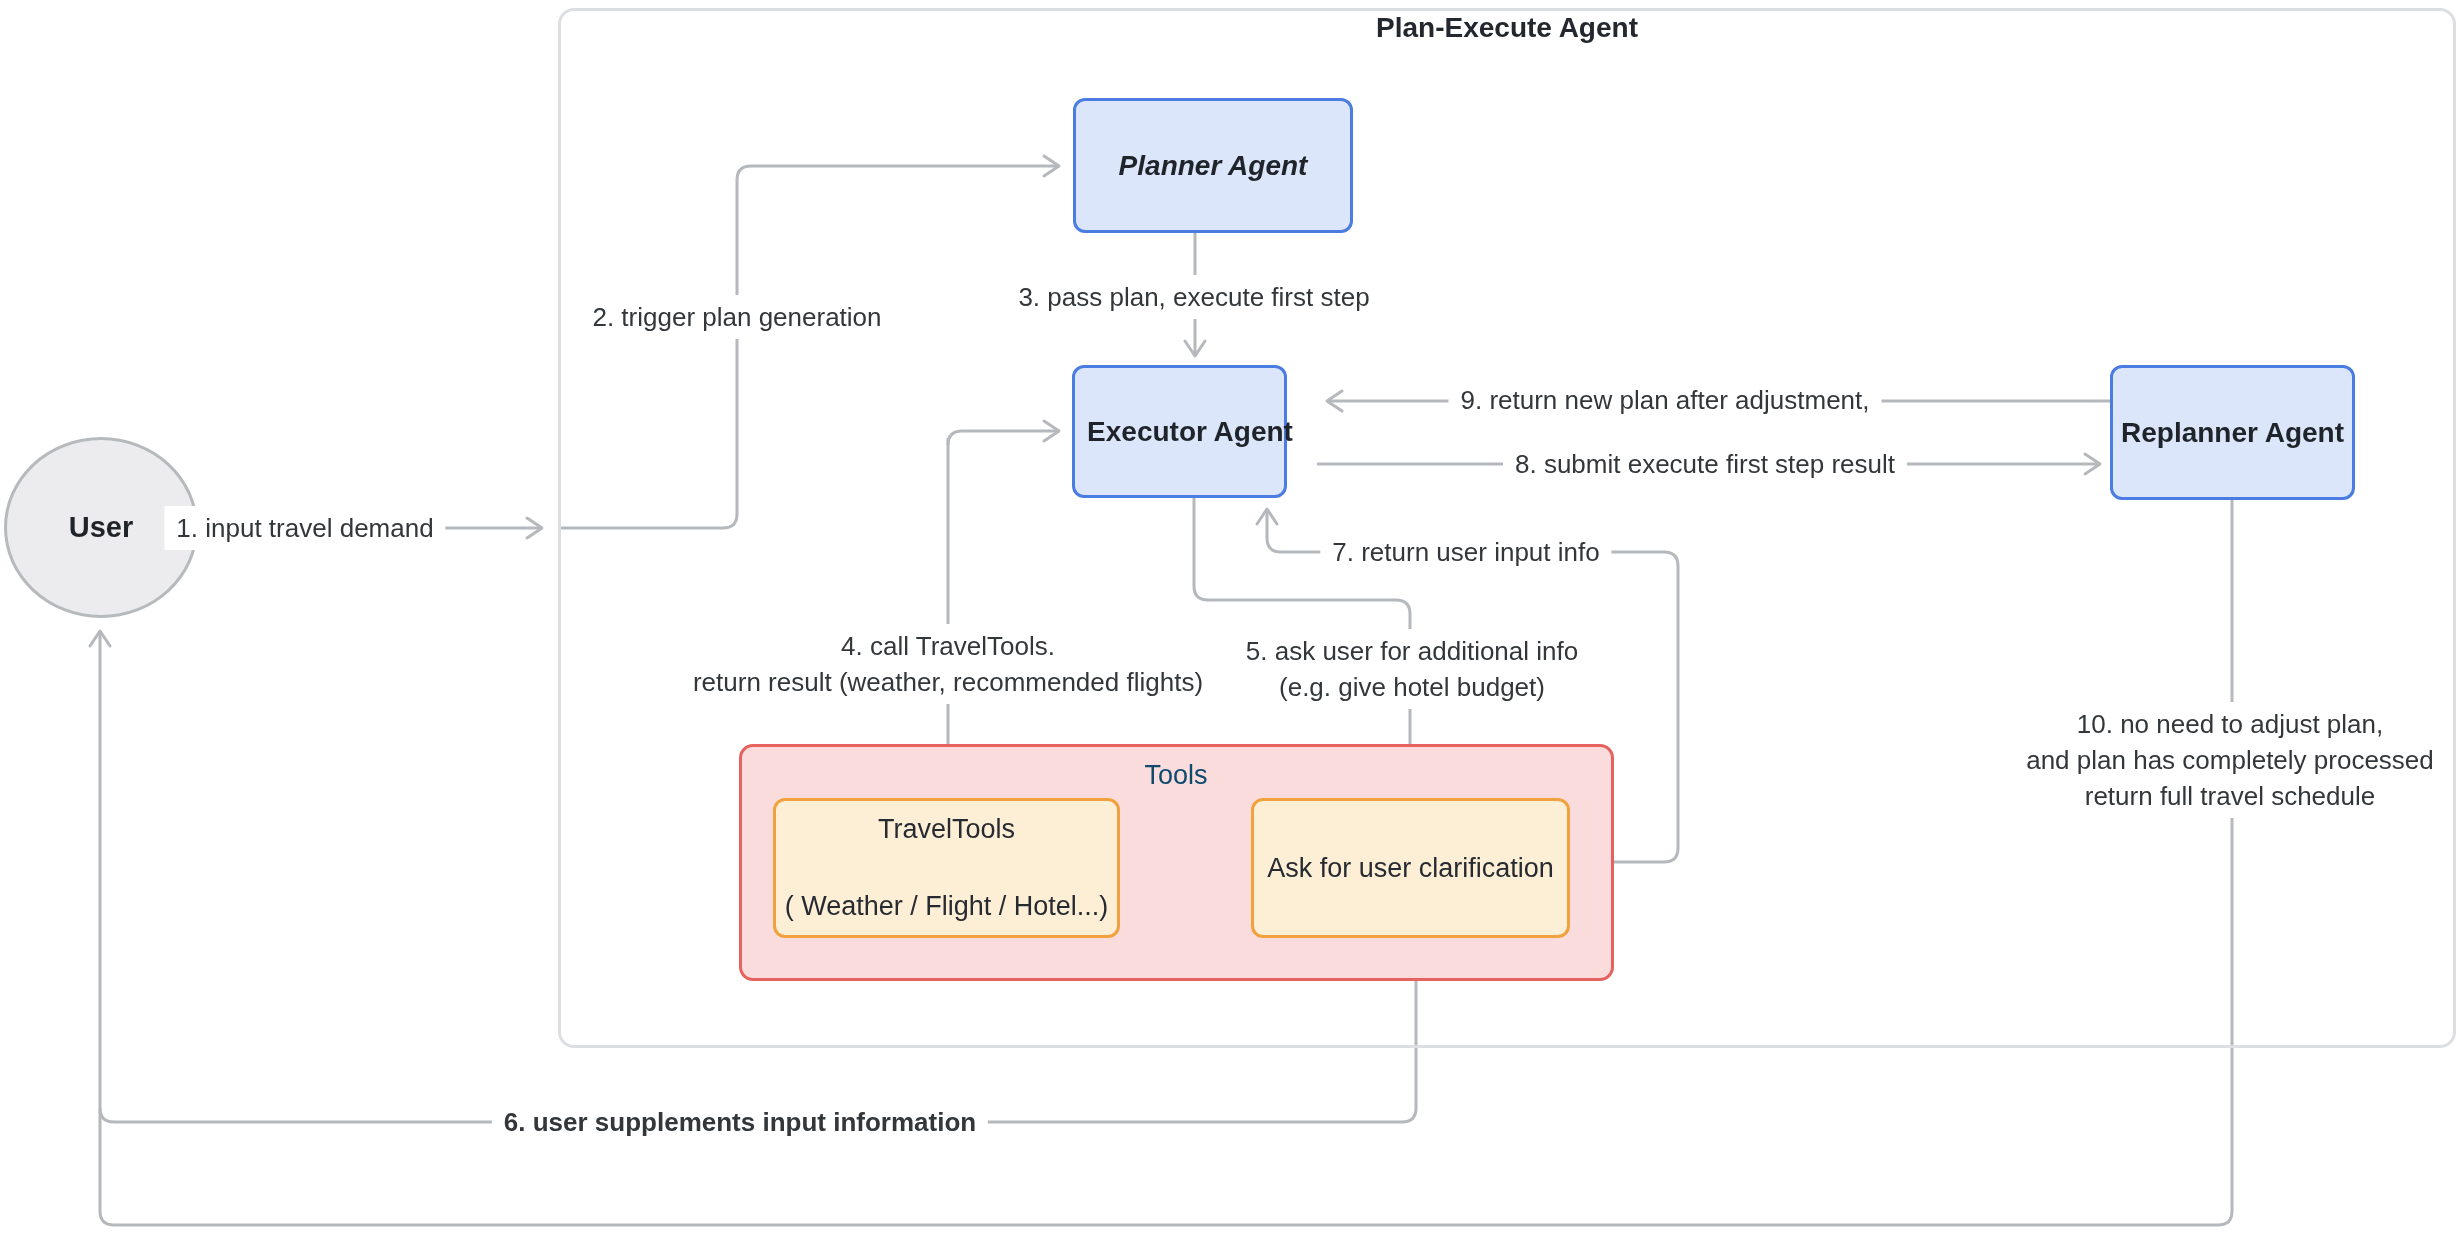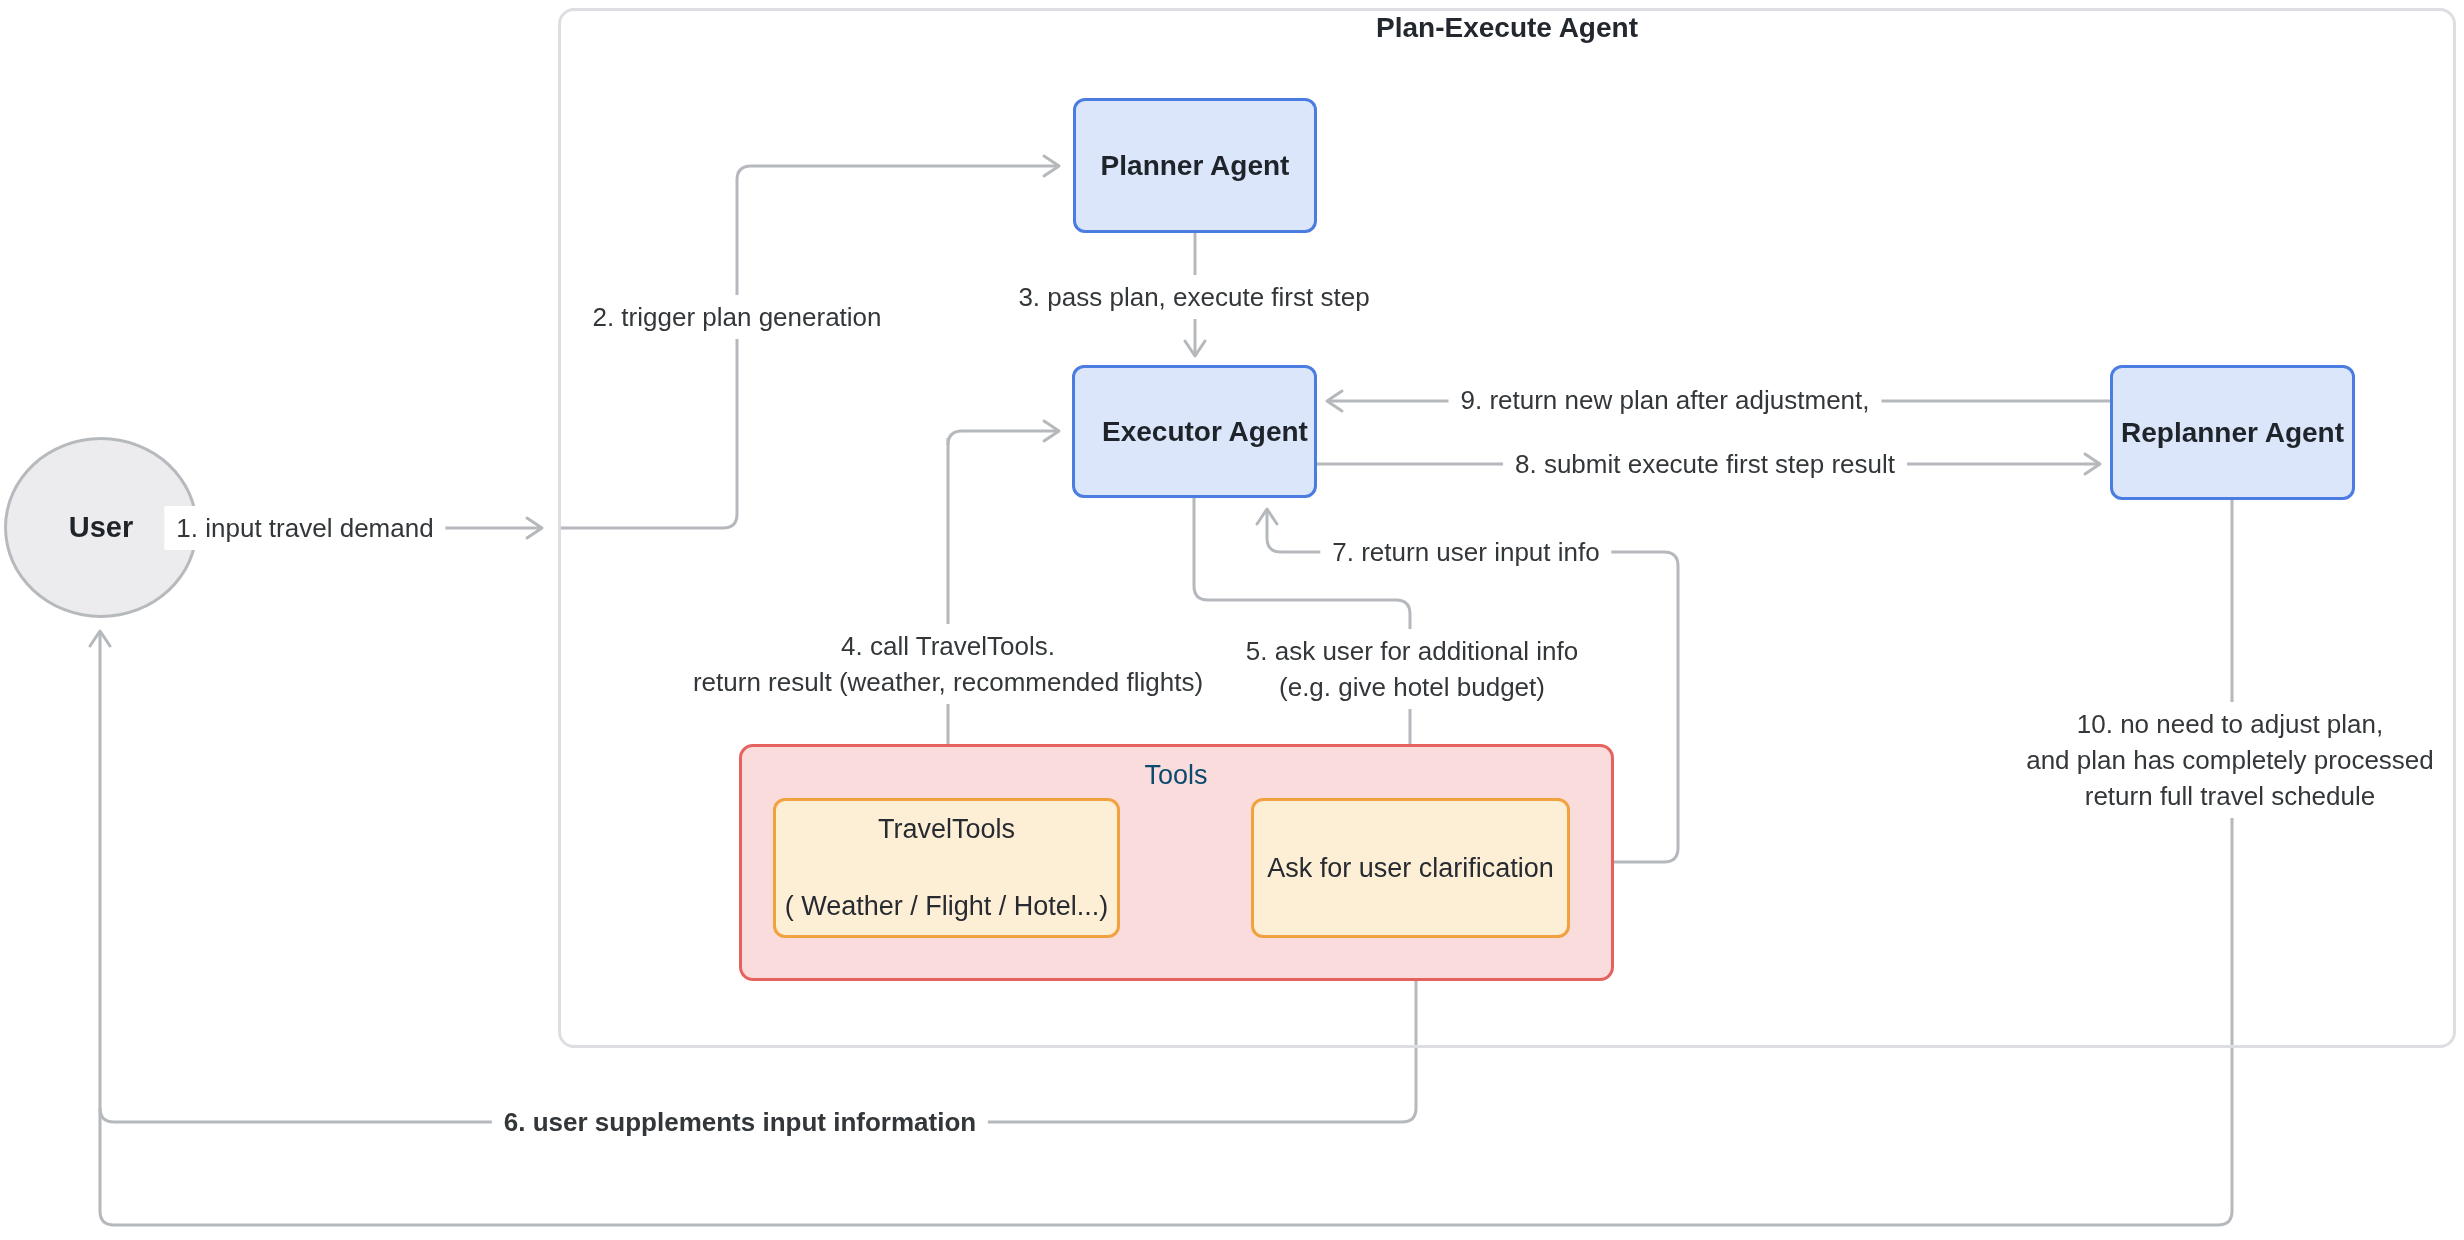--- a/index.html
+++ b/index.html
@@ -84,23 +84,23 @@
   <path d="M 1317 464 H 2100" marker-end="url(#chev)"></path>
   <path d="M 2110 401 H 1327" marker-end="url(#chev)"></path>
   <path d="M 2232 500 V 1211 Q 2232 1225 2218 1225 H 114 Q 100 1225 100 1211 V 631" marker-end="url(#chev)"></path>
 </svg>
 
 <div class="container"></div>
 <div class="diagram-title">Plan-Execute Agent</div>
 
 <div class="user-circle">User</div>
 
-<div class="agent-box" style="left:1073px;top:98px;width:244px;height:135px;">Planner Agent</div>
+<div class="agent-box" style="left:1073px;top:98px;width:280px;height:135px;font-style:italic;">Planner Agent</div>
 
-<div class="agent-box" style="left:1072px;top:365px;width:245px;height:133px;padding-left:21px;">Executor Agent</div>
+<div class="agent-box" style="left:1072px;top:365px;width:215px;height:133px;padding-left:21px;">Executor Agent</div>
 
 <div class="agent-box" style="left:2110px;top:365px;width:245px;height:135px;">Replanner Agent</div>
 
 <div class="tools-group"></div>
 <div class="tools-title">Tools</div>
 
 <div class="tool-item" style="left:773px;top:798px;width:347px;height:140px;gap:40px;">
   <div>TravelTools</div>
   <div>( Weather / Flight / Hotel...)</div>
 </div>

